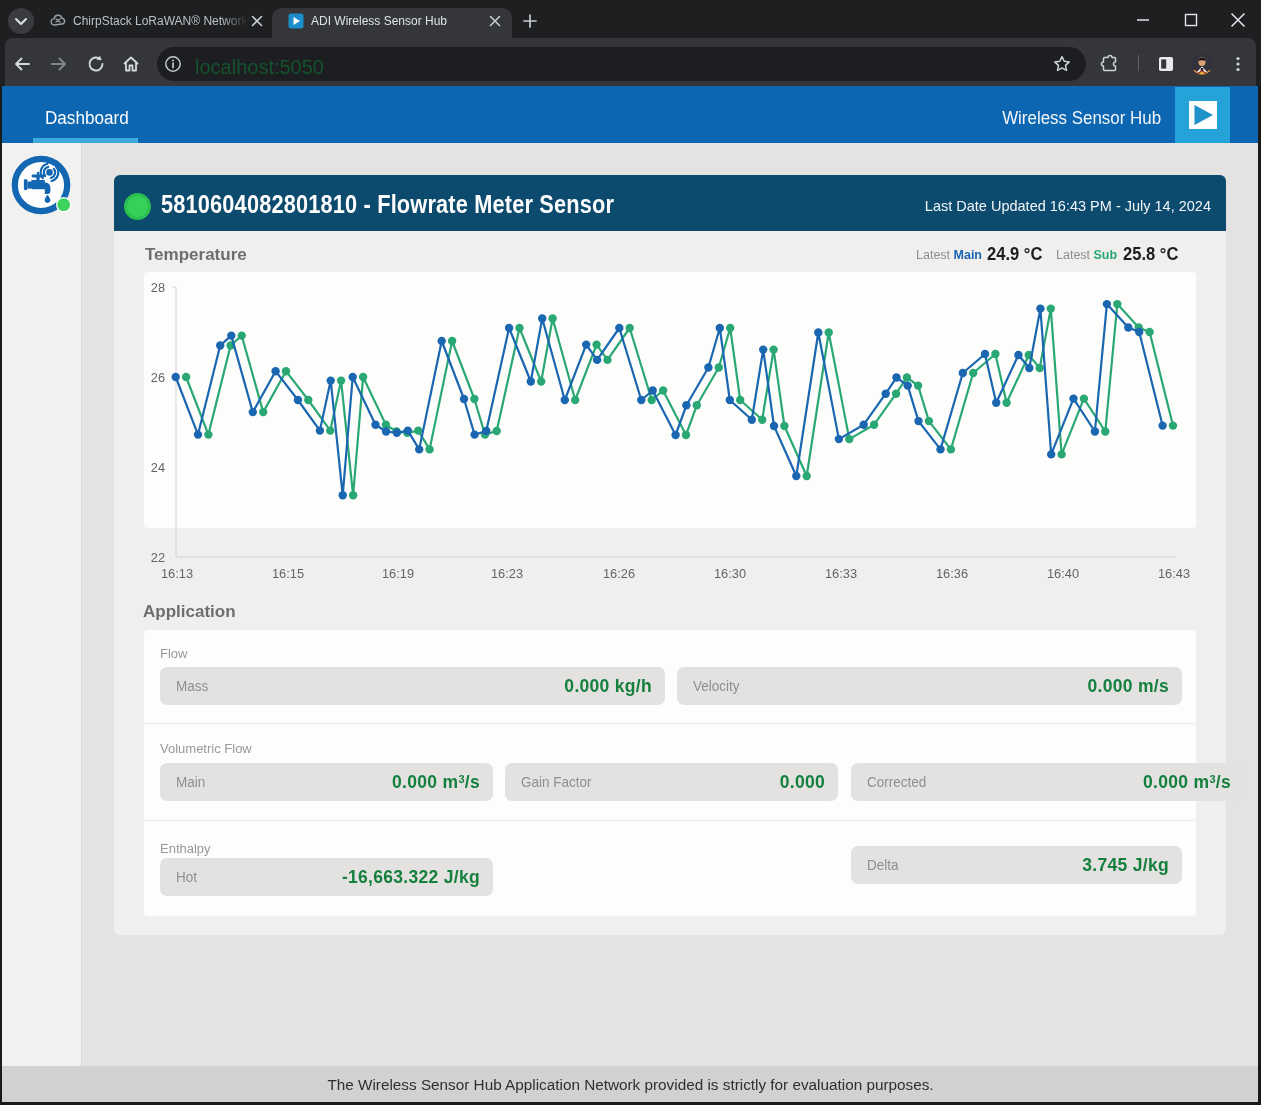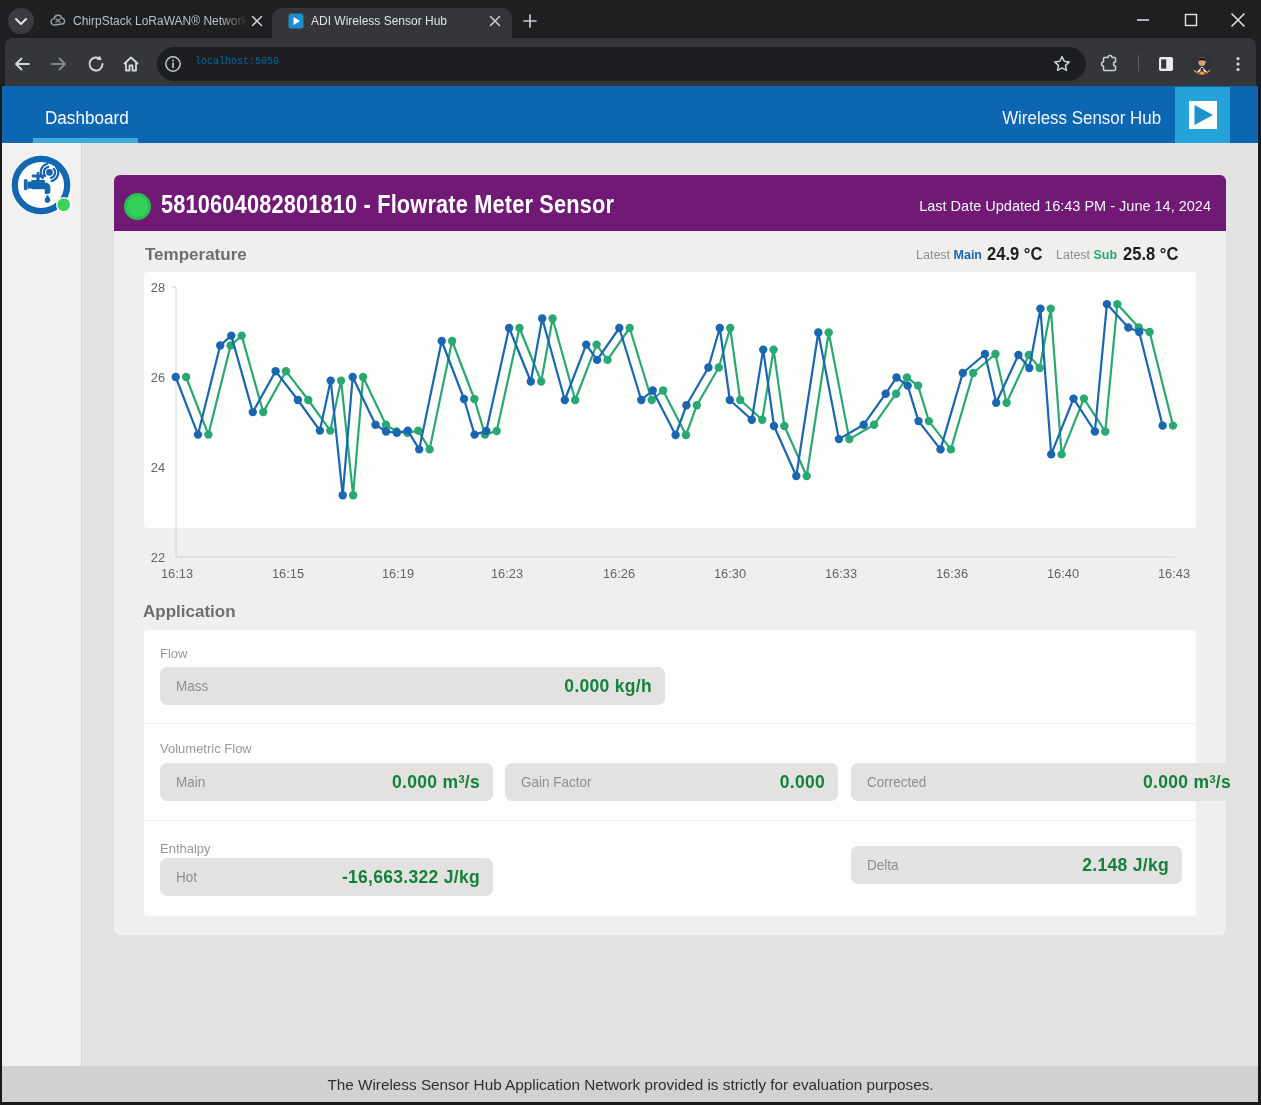--- a/index.html
+++ b/index.html
@@ -5,38 +5,38 @@
 body { font-family:"Liberation Sans",sans-serif; position:relative; background:#e3e3e2; }
 .abs { position:absolute; }
 
 .titlebar { left:0; top:0; width:1261px; height:86px; background:#1e1f20; }
 .toolbar { left:5px; top:38px; width:1251px; height:48px; background:#34363a; border-radius:8px 8px 0 0; }
 .tab-active { left:272px; top:8px; width:240px; height:34px; background:#34363a; border-radius:10px 10px 0 0; }
 .tabtext { font-size:12px; color:#dfe2e6; }
 .tabtext1 { font-size:12px; color:#bcc0c4; }
 .fade { left:222px; top:8px; width:34px; height:26px; background:linear-gradient(to right, rgba(30,31,32,0), #1e1f20 75%); }
 .urlpill { left:157px; top:47px; width:929px; height:34px; border-radius:17px; background:#1d1e21; }
-.urltext { font-size:10px; color:#0369a1;font-family:Liberation Mono, monospace; }
+.urltext { font-size:20px; color:#14532d; }
 
 .navbar { left:0; top:86px; width:1261px; height:57px; background:#0d66b1; }
 .nav-dash { left:45px; top:108px; font-size:18px; color:#fdfdfd; transform:scaleX(0.95); transform-origin:left; }
 .nav-underline { left:33px; top:138px; width:105px; height:5px; background:#3ea9dc; }
 .nav-right { right:100px; top:108px; font-size:18px; color:#f3f6f8; transform:scaleX(0.94); transform-origin:right; }
 .nav-logo { left:1175px; top:87px; width:55px; height:56px; background:#25a3d8; }
 .nav-logo svg { position:absolute; left:13.5px; top:14px; }
 
 .sidebar { left:0; top:143px; width:82px; height:923px; background:#f1f1f0; border-right:1px solid #dadad9; }
 .main { left:82px; top:143px; width:1179px; height:923px; background:#e3e3e2; }
 .footer { left:0; top:1066px; width:1261px; height:36px; background:#d2d1d0; color:#2f2f2f; font-size:15.3px; text-align:center; line-height:37px; }
 .frame-l { left:0; top:86px; width:2px; height:1019px; background:#1a1a1a; }
 .frame-r { left:1258px; top:86px; width:3px; height:1019px; background:#1a1a1a; }
 .frame-b { left:0; top:1102px; width:1261px; height:3px; background:#1a1a1a; }
 
 .card { left:114px; top:175px; width:1112px; height:760px; background:#f0efee; border-radius:6px; }
-.card-head { left:0; top:0; width:1112px; height:56px; background:#701a75; border-radius:6px 6px 0 0; }
+.card-head { left:0; top:0; width:1112px; height:56px; background:#0c4a6e; border-radius:6px 6px 0 0; }
 .gdot { left:10px; top:17.5px; width:27px; height:27px; border-radius:50%; background:#35d158; border:3.5px solid #2bbf4f; }
 .card-title { left:47px; top:15px; font-size:25px; font-weight:bold; color:#fdfdfd; transform:scaleX(0.87); transform-origin:left; white-space:nowrap; letter-spacing:0.2px; }
 .card-date { right:15px; top:23px; font-size:14.5px; color:#f2f5f7; }
 .sec-title { font-size:17px; font-weight:bold; color:#6e6e6e; }
 .panel { background:#fdfdfc; border-radius:4px; }
 .latest { top:73px; font-size:12.5px; color:#8e8e8e; }
 .lv { font-size:19px; font-weight:bold; color:#1c1c1c; transform:scaleX(0.87); transform-origin:left; white-space:nowrap; }
 .pill { position:absolute; height:38px; background:#e3e2e1; border-radius:7px; }
 .pl { position:absolute; left:16px; top:10px; font-size:15px; color:#8f8f8f; transform:scaleX(0.9); transform-origin:left; }
 .pv { position:absolute; right:13px; top:9px; font-size:17.5px; font-weight:bold; color:#15803d; letter-spacing:0.3px; transform-origin:right; white-space:nowrap; }
@@ -171,21 +171,21 @@
 <path d="M45.2 11.7 A8.8 8.8 0 0 1 40.5 26.0" stroke-width="2.2"></path>
 </g>
 <circle cx="52.7" cy="49.7" r="7.7" fill="#fdfdfd"></circle>
 <circle cx="52.7" cy="49.7" r="6.4" fill="#3bd35c"></circle>
 </svg></div>
 
 <div class="abs card">
   <div class="abs card-head">
     <div class="abs gdot"></div>
     <div class="abs card-title">5810604082801810 - Flowrate Meter Sensor</div>
-    <div class="abs card-date">Last Date Updated 16:43 PM - June 14, 2024</div>
+    <div class="abs card-date">Last Date Updated 16:43 PM - July 14, 2024</div>
   </div>
   <div class="abs sec-title" style="left:31px;top:70px">Temperature</div>
   <div class="abs latest" style="left:802px">Latest <b style="color:#1a66b0">Main</b></div>
   <div class="abs lv" style="left:873px;top:68px">24.9 °C</div>
   <div class="abs latest" style="left:942px">Latest <b style="color:#2aa873">Sub</b></div>
   <div class="abs lv" style="left:1009px;top:68px">25.8 °C</div>
   <div class="abs panel" style="left:30px;top:97px;width:1052px;height:256px"><svg class="chart" width="1052" height="312" viewBox="0 0 1052 312">
 <line x1="32" y1="15" x2="32" y2="285" stroke="#d4d4d4" stroke-width="1"></line>
 <line x1="32" y1="285" x2="1031" y2="285" stroke="#d4d4d4" stroke-width="1"></line>
 <line x1="28" y1="15" x2="32" y2="15" stroke="#d4d4d4" stroke-width="1"></line>
@@ -329,20 +329,24 @@
 </g>
 </svg></div>
 
   <div class="abs sec-title" style="left:29px;top:427px">Application</div>
   <div class="abs panel" style="left:30px;top:455px;width:1052px;height:286px">
     <div class="mlabel" style="top:16px">Flow</div>
     <div class="pill" style="left:16px;width:505px;top:37px">
         <span class="pl">Mass</span>
         <span class="pv">0.000 kg/h</span>
       </div>
+    <div class="pill" style="left:533px;width:505px;top:37px">
+        <span class="pl">Velocity</span>
+        <span class="pv">0.000 m/s</span>
+      </div>
     <div class="mdiv" style="top:93px"></div>
     <div class="mlabel" style="top:111px">Volumetric Flow</div>
     <div class="pill" style="left:16px;width:333px;top:133px">
         <span class="pl">Main</span>
         <span class="pv">0.000 m<span class="sup">3</span>/s</span>
       </div>
     <div class="pill" style="left:361px;width:333px;top:133px">
         <span class="pl">Gain Factor</span>
         <span class="pv">0.000</span>
       </div>
@@ -351,20 +355,20 @@
         <span class="pv">0.000 m<span class="sup">3</span>/s</span>
       </div>
     <div class="mdiv" style="top:190px"></div>
     <div class="mlabel" style="top:211px">Enthalpy</div>
     <div class="pill" style="left:16px;width:333px;top:228px">
         <span class="pl">Hot</span>
         <span class="pv">-16,663.322 J/kg</span>
       </div>
     <div class="pill" style="left:707px;width:331px;top:216px">
         <span class="pl">Delta</span>
-        <span class="pv">2.148 J/kg</span>
+        <span class="pv">3.745 J/kg</span>
       </div>
   </div>
 </div>
 
 <div class="abs footer">The Wireless Sensor Hub Application Network provided is strictly for evaluation purposes.</div>
 <div class="abs frame-l"></div>
 <div class="abs frame-r"></div>
 <div class="abs frame-b"></div>
 </body></html>

